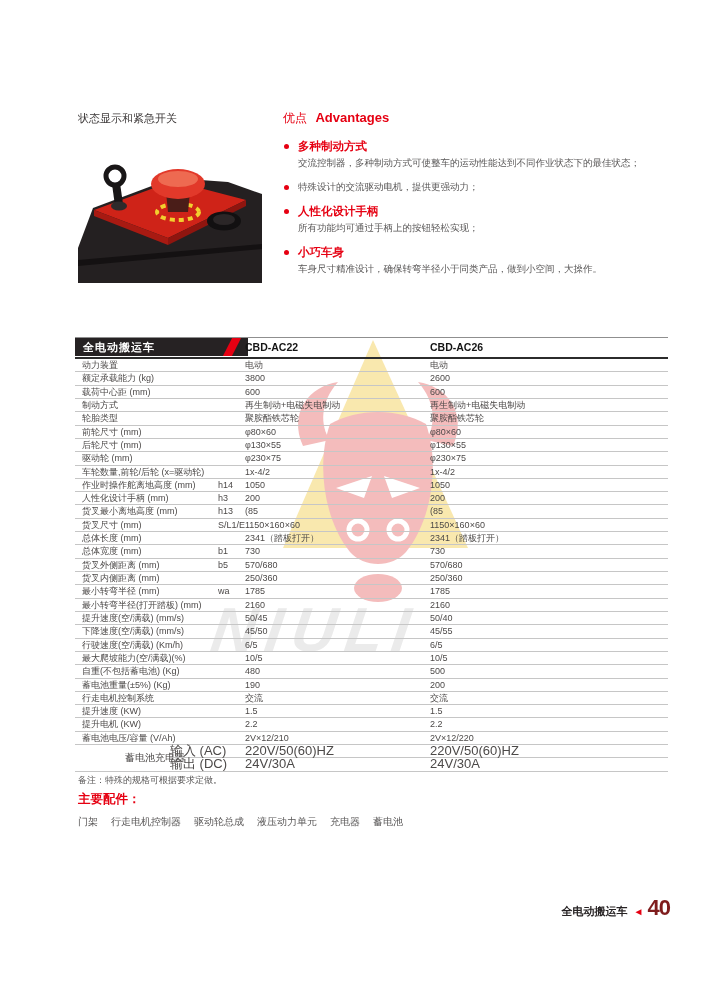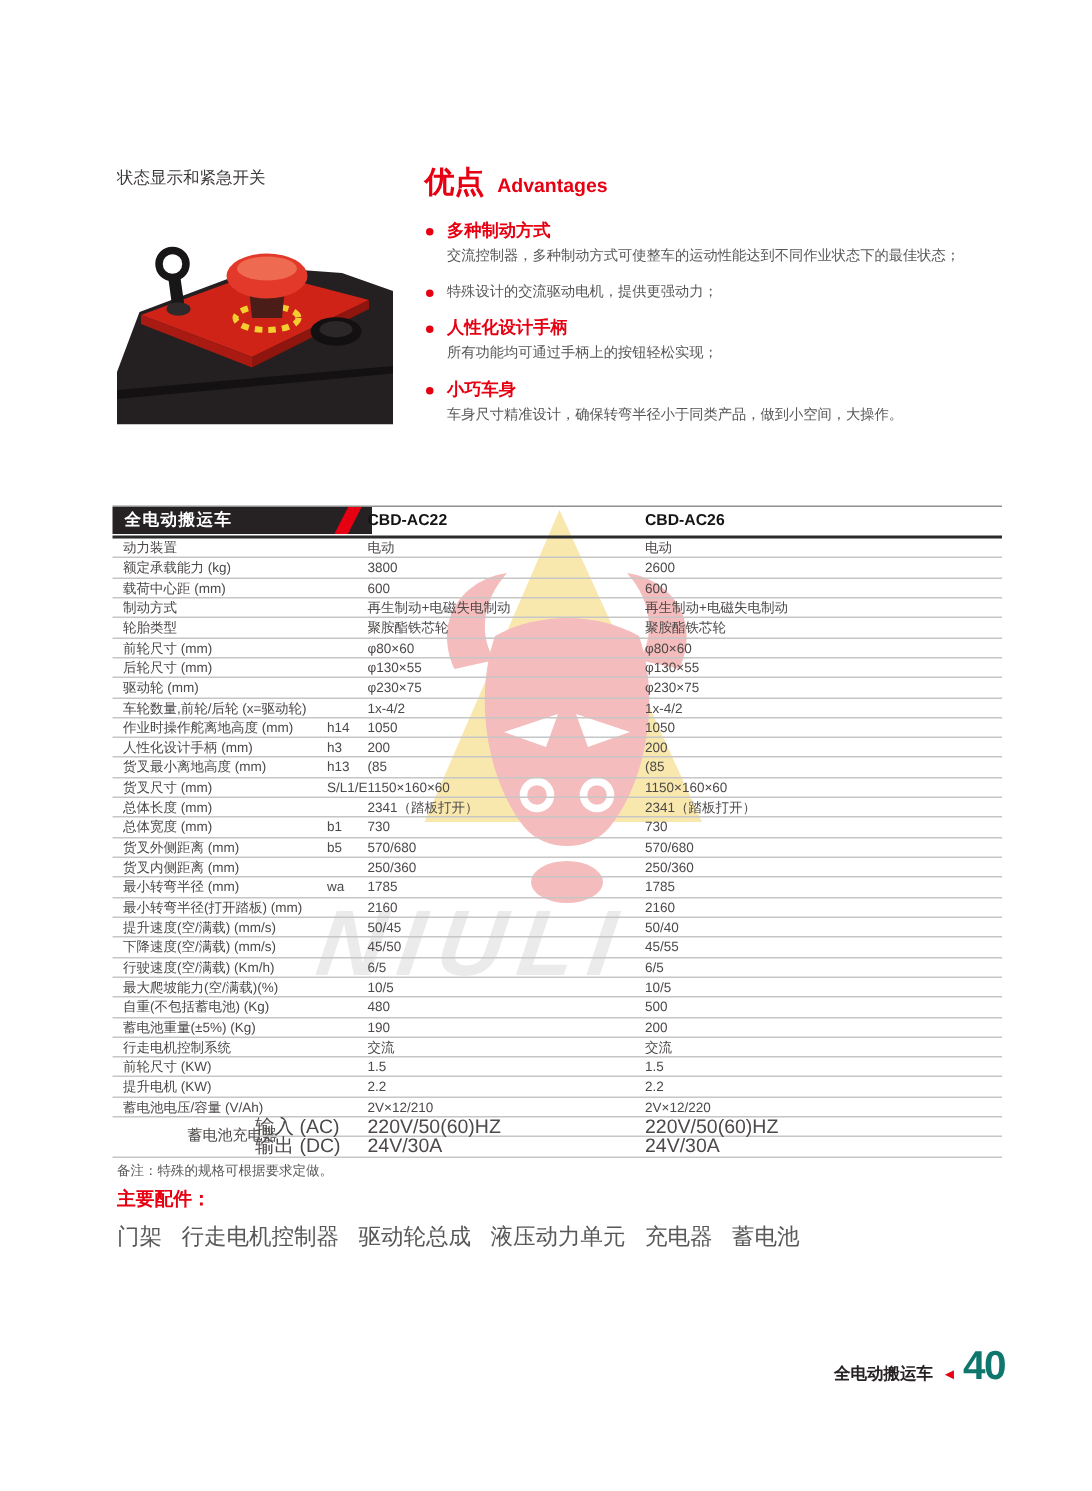--- a/index.html
+++ b/index.html
@@ -15,21 +15,21 @@
 
   .layer{position:relative;z-index:1;}
 
   
   #photo-caption{position:absolute;left:78px;top:111px;font-size:11px;font-weight:normal;color:#3d3939;}
   #photo{position:absolute;left:78px;top:148px;width:184px;height:135px;}
 
   
   #advantages{position:absolute;left:283px;top:108px;width:400px;}
   #adv-heading{margin-bottom:13px;}
-  #adv-heading .cn{font-size:20px;font-weight:bold;color:#e60012;}
+  #adv-heading .cn{font-size:12px;font-weight:normal;color:#e60012;}
   #adv-heading .en{font-size:13px;font-weight:bold;color:#e60012;margin-left:4px;}
   .adv-item{position:relative;padding-left:15px;margin-bottom:12px;}
   .adv-item .dot{position:absolute;left:1px;top:4px;width:5px;height:5px;border-radius:50%;background:#e60012;}
   .adv-item .t{font-size:11.5px;font-weight:bold;color:#e60012;margin-bottom:4px;line-height:13px;}
   .adv-item .b{font-size:9.5px;color:#595757;line-height:12px;}
 
   
   #spec{position:absolute;left:75px;top:337px;width:593px;}
   #spec-head{position:relative;height:19px;border-top:1px solid #8f8f8f;border-bottom:2px solid #2b2b2b;}
   #title-bar{position:absolute;left:0;top:0;width:173px;height:18px;background:#262223;overflow:hidden;}
@@ -54,28 +54,28 @@
   #charger .subrow.first{border-bottom:1px solid #c6c6c6;}
   #charger .subrow span{position:absolute;top:0;line-height:12.6px;font-size:13px;color:#4c4948;white-space:nowrap;}
   #charger .sl{left:0;}
   #charger .sv1{left:75px;}
   #charger .sv2{left:260px;}
 
   #note{position:absolute;left:78px;top:774px;font-size:9px;color:#595757;}
 
   
   #acc-title{position:absolute;left:78px;top:791px;font-size:12.5px;font-weight:bold;color:#e60012;}
-  #acc-list{position:absolute;left:78px;top:815px;font-size:15px;color:#595757;}
+  #acc-list{position:absolute;left:78px;top:815px;font-size:10px;color:#595757;}
   #acc-list .acc-item{margin-right:13px;}
 
   
   #footer{position:absolute;top:895px;right:58px;display:flex;align-items:baseline;}
   #footer .fl{font-size:11px;font-weight:bold;color:#262223;}
   #footer .arrow{font-size:10px;color:#e60012;margin:0 4px 0 6px;}
-  #footer .pn{font-size:27px;font-weight:bold;color:#0f766e;letter-spacing:-1px;}
+  #footer .pn{font-size:22px;font-weight:bold;color:#7f1d1d;letter-spacing:-1px;}
 </style>
 </head>
 <body>
 
 <div id="page">
 
   <div id="watermark">
     <svg id="bull-wm" viewBox="0 0 200 272" xmlns="http://www.w3.org/2000/svg">
       <polygon points="95,2 190,210 5,210" fill="#f9e8ae"></polygon>
       <path d="M25,108 C10,74 32,48 60,44 C42,64 42,88 52,102 Z" fill="#f4bcbc"></path>
@@ -281,21 +281,21 @@
             <span class="cl">蓄电池重量(±5%) (Kg)</span>
             <span class="cv1">190</span>
             <span class="cv2">200</span>
           </div>
           <div class="trow">
             <span class="cl">行走电机控制系统</span>
             <span class="cv1">交流</span>
             <span class="cv2">交流</span>
           </div>
           <div class="trow">
-            <span class="cl">前轮尺寸 (KW)</span>
+            <span class="cl">提升速度 (KW)</span>
             <span class="cv1">1.5</span>
             <span class="cv2">1.5</span>
           </div>
           <div class="trow">
             <span class="cl">提升电机 (KW)</span>
             <span class="cv1">2.2</span>
             <span class="cv2">2.2</span>
           </div>
           <div class="trow">
             <span class="cl">蓄电池电压/容量 (V/Ah)</span>

